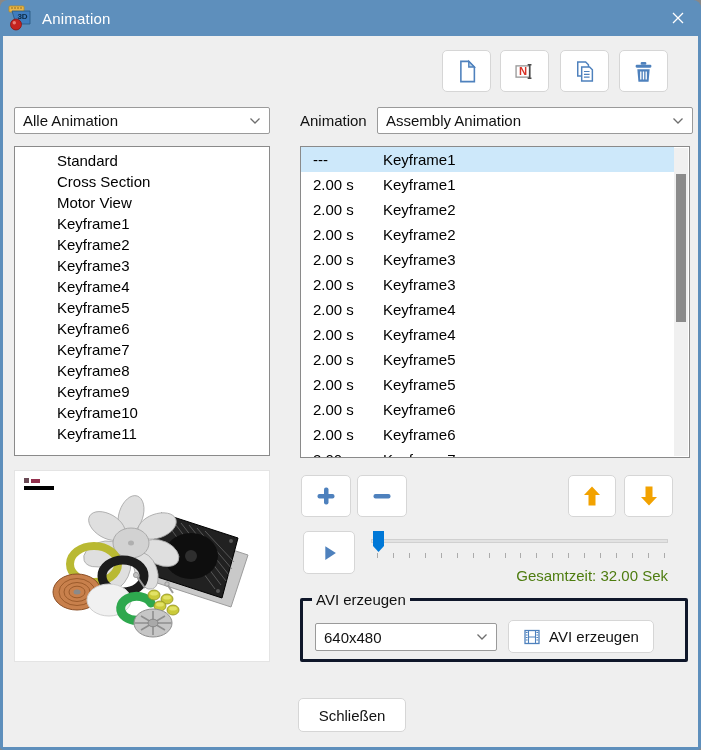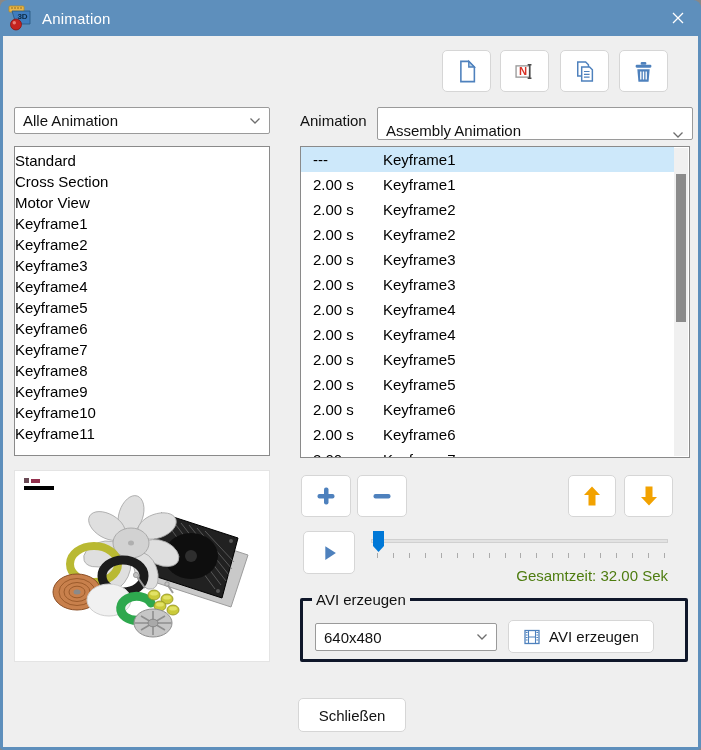--- a/index.html
+++ b/index.html
@@ -30,21 +30,21 @@
   .combo {
     background:#fff; border:1px solid #9A9A9A; border-radius:2px;
     display:flex; align-items:center; font-size:15px; color:#111;
     padding:0 8px; justify-content:space-between;
   }
   .combo .chev { flex:0 0 auto; margin-left:6px; }
   .label { font-size:15px; color:#111; }
   .listbox {
     background:#fff; border:1px solid #8A8A8A; overflow:hidden; font-size:15px; color:#000;
   }
-  .view-item { height:21px; line-height:21px; padding-left:0; white-space:nowrap; }
+  .view-item { height:21px; line-height:21px; padding-left:0; white-space:nowrap;margin-left:42px; }
   .kf-row { height:25px; display:flex; align-items:center; }
   .kf-row.selected { background:#CDE8FA; }
   .kf-time { width:58px; margin-left:12px; }
   .kf-name { margin-left:12px; }
   .scrollbar {
     position:absolute; top:1px; right:1px; width:14px; bottom:1px; background:#F0F0F0;
   }
   .scroll-thumb { position:absolute; left:2px; width:10px; background:#8B8B8B; }
   .preview {
     background:#fff; border:1px solid #E4E4E4;
@@ -123,21 +123,21 @@
 
     <div class="combo abs" style="left:11px; top:71px; width:256px; height:27px;">
       <span>Alle Animation</span>
       <svg class="chev" width="12" height="8" viewBox="0 0 12 8">
           <path d="M1.5 1.5 L6 6 L10.5 1.5" fill="none" stroke="#6E6E6E" stroke-width="1.3"></path>
         </svg>
     </div>
 
     <div class="label abs" style="left:297px; top:71px; height:27px; line-height:27px;">Animation</div>
 
-    <div class="combo abs" style="left:374px; top:71px; width:316px; height:33px;align-items:flex-end;">
+    <div class="combo abs" style="left:374px; top:71px; width:316px; height:27px;">
       <span>Assembly Animation</span>
       <svg class="chev" width="12" height="8" viewBox="0 0 12 8">
           <path d="M1.5 1.5 L6 6 L10.5 1.5" fill="none" stroke="#6E6E6E" stroke-width="1.3"></path>
         </svg>
     </div>
 
     <div class="listbox abs" style="left:11px; top:110px; width:256px; height:310px; padding-top:3px;">
 
         <div class="view-item"><span>Standard</span></div>
 

